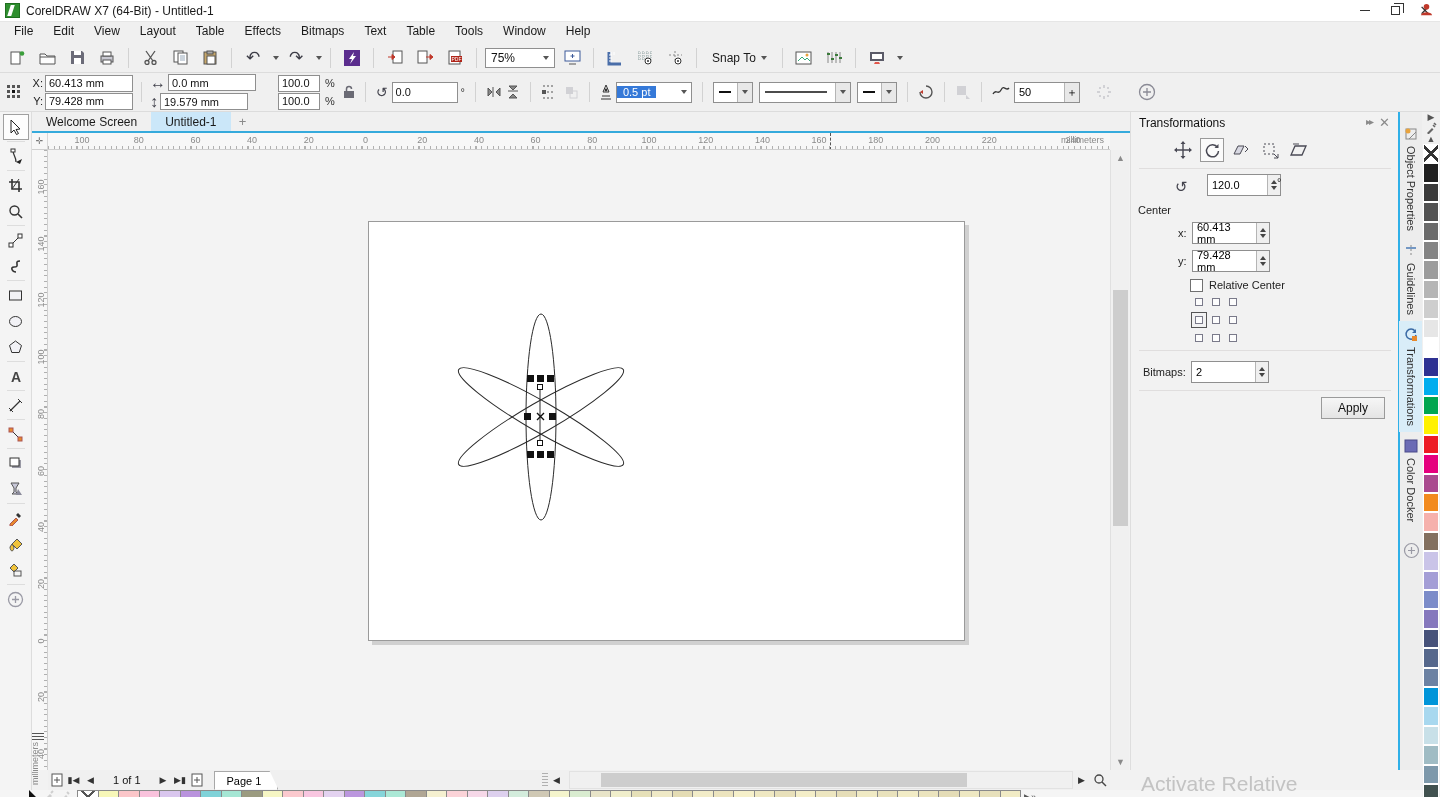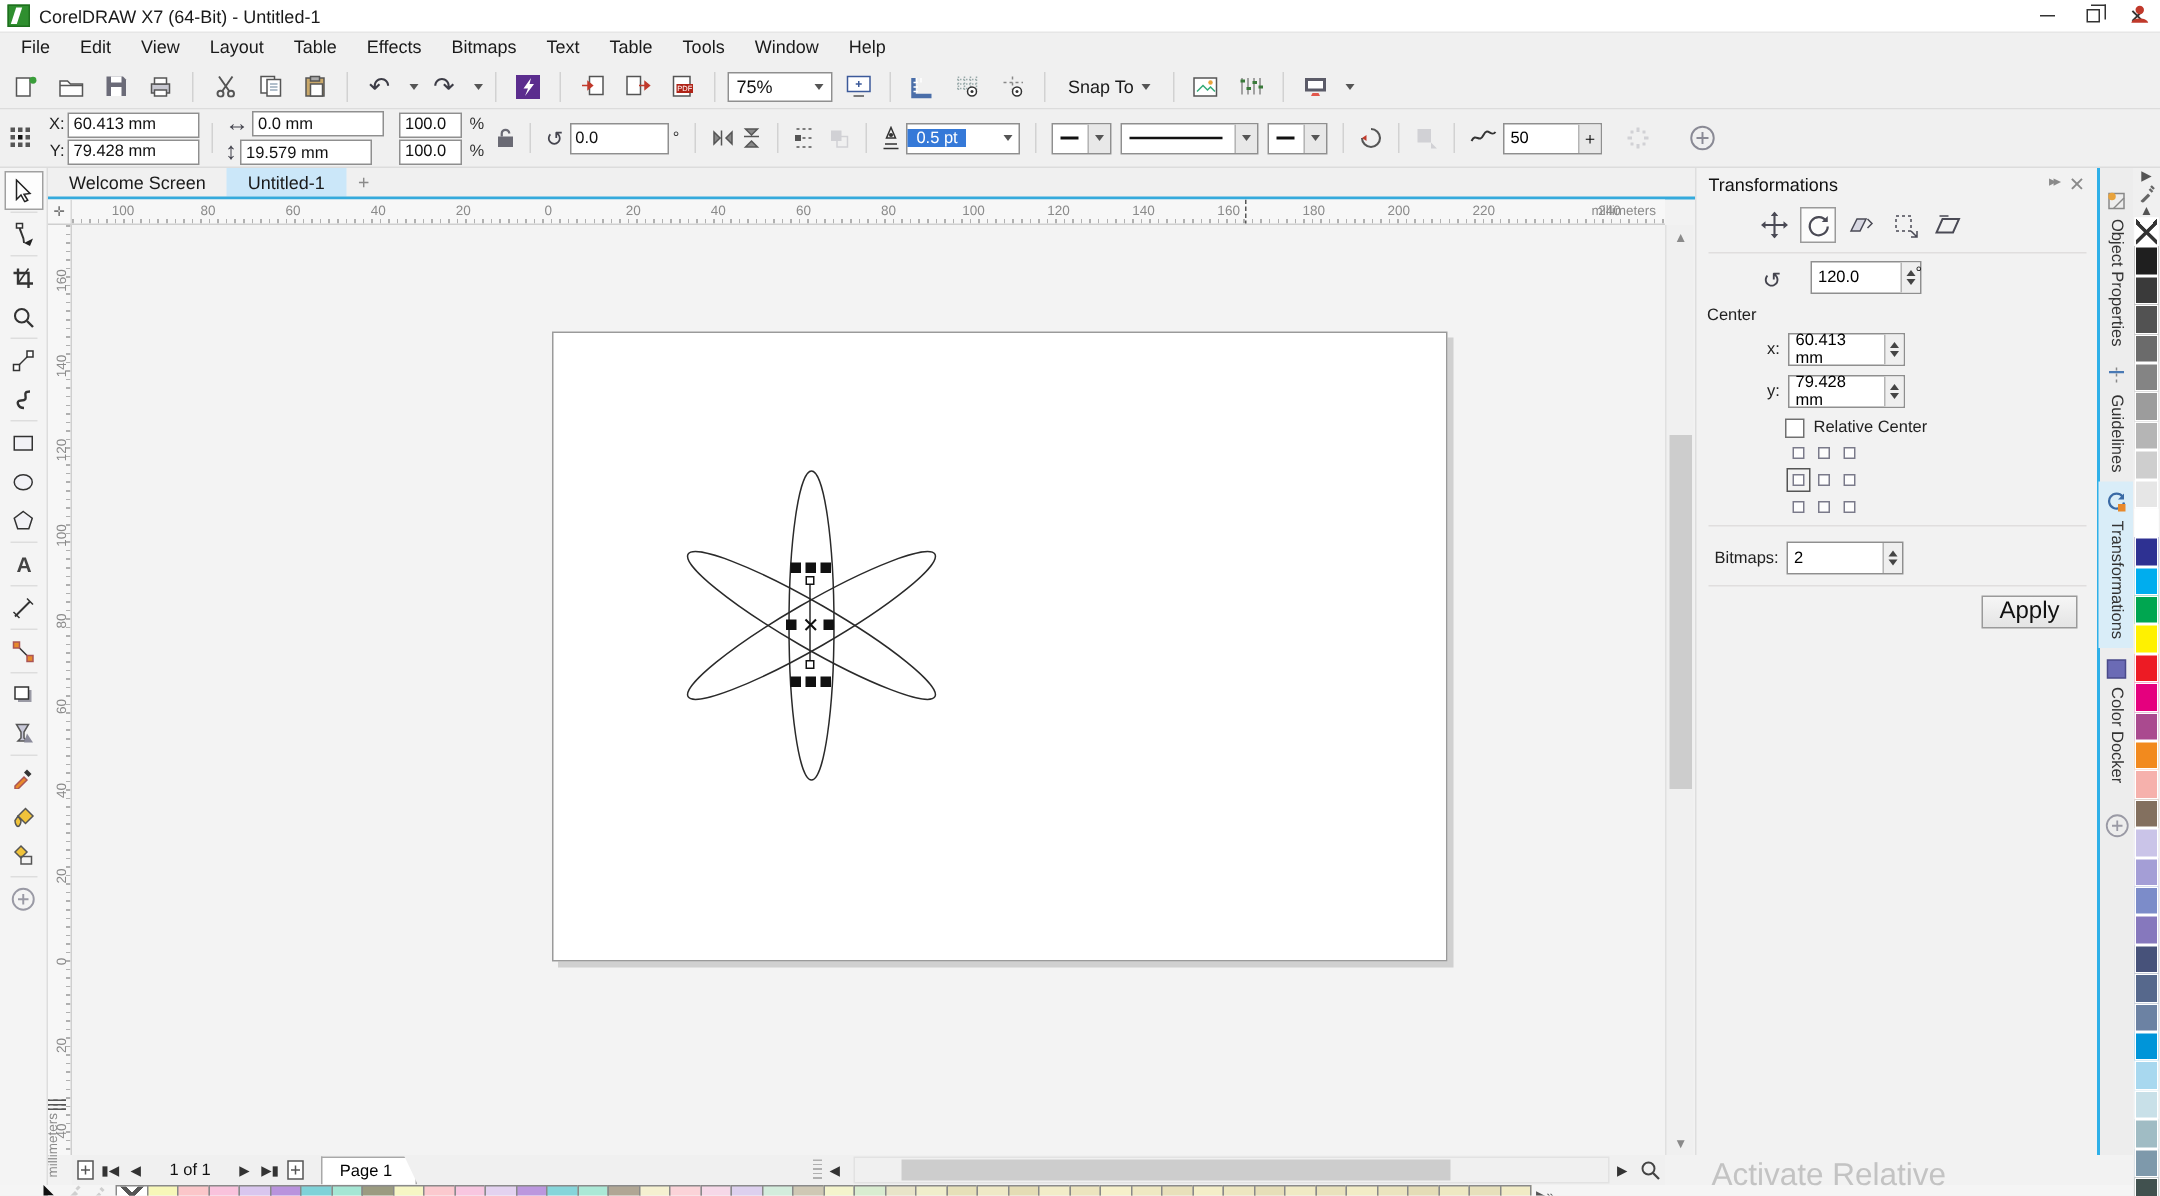--- a/index.html
+++ b/index.html
@@ -111,21 +111,21 @@
 #docker-close{position:absolute;right:8px;top:3px;color:#8a8a8a;font-size:13px;}
 .dkicon{width:24px;height:24px;display:flex;align-items:center;justify-content:center;color:#4a4a55;}
 .dkicon.selected{border:1px solid #9a9a9a;background:#fbfbfb;}
 .dline{position:absolute;left:8px;width:252px;height:1px;background:#e0dede;}
 .dfield{position:absolute;height:22px;background:#fff;border:1px solid #8f8f8f;display:flex;align-items:center;font-size:11px;}
 .dfield .val{padding:0 4px;flex:1;}
 .dlabel{position:absolute;font-size:11px;color:#222;}
 #relcheck{position:absolute;left:59px;top:167px;width:13px;height:13px;border:1px solid #707070;background:#fff;}
 .acell{position:absolute;width:8px;height:8px;border:1px solid #7a7a8a;background:#fdfdfd;}
 #asel{position:absolute;left:60px;top:200px;width:16px;height:16px;border:1px solid #555;}
-#apply-btn{position:absolute;left:190px;top:285px;width:64px;height:22px;background:linear-gradient(#f6f6f6,#e4e4e4);border:1px solid #9a9a9a;font-size:16px;color:#111;display:flex;align-items:center;justify-content:center;}
+#apply-btn{position:absolute;left:190px;top:285px;width:64px;height:22px;background:linear-gradient(#f6f6f6,#e4e4e4);border:1px solid #9a9a9a;font-size:12px;color:#111;display:flex;align-items:center;justify-content:center;}
 #watermark{position:absolute;left:10px;top:660px;font-size:21px;color:#c3c3c3;white-space:nowrap;}
 
 
 #sidetabs{left:1398px;top:112px;width:24px;height:658px;background:#ededed;border-left:2px solid #2fb0e8;display:flex;flex-direction:column;align-items:center;padding-top:8px;}
 .sidetab{display:flex;flex-direction:column;align-items:center;gap:4px;padding:6px 0;width:24px;}
 .sidetab.active{background:#d9edf8;}
 .sidetab .lbl{writing-mode:vertical-rl;font-size:11px;color:#333;}
 #side-plus{margin-top:14px;color:#9a9a9a;}
 
 
@@ -350,21 +350,21 @@
   <div class="pcol">
     <div class="prow">
         <span class="picon">↔</span>
         <span class="pfield w88">0.0 mm</span>
       </div>
     <div class="prow">
         <span class="picon">↕</span>
         <span class="pfield w88">19.579 mm</span>
       </div>
   </div>
-  <div class="pcol" style="margin-left:10px">
+  <div class="pcol" style="margin-left:22px">
     <div class="prow">
         <span class="pfield w42">100.0</span>
         <span class="pct">%</span>
       </div>
     <div class="prow">
         <span class="pfield w42">100.0</span>
         <span class="pct">%</span>
       </div>
   </div>
   <span class="picon" style="margin-left:8px">

